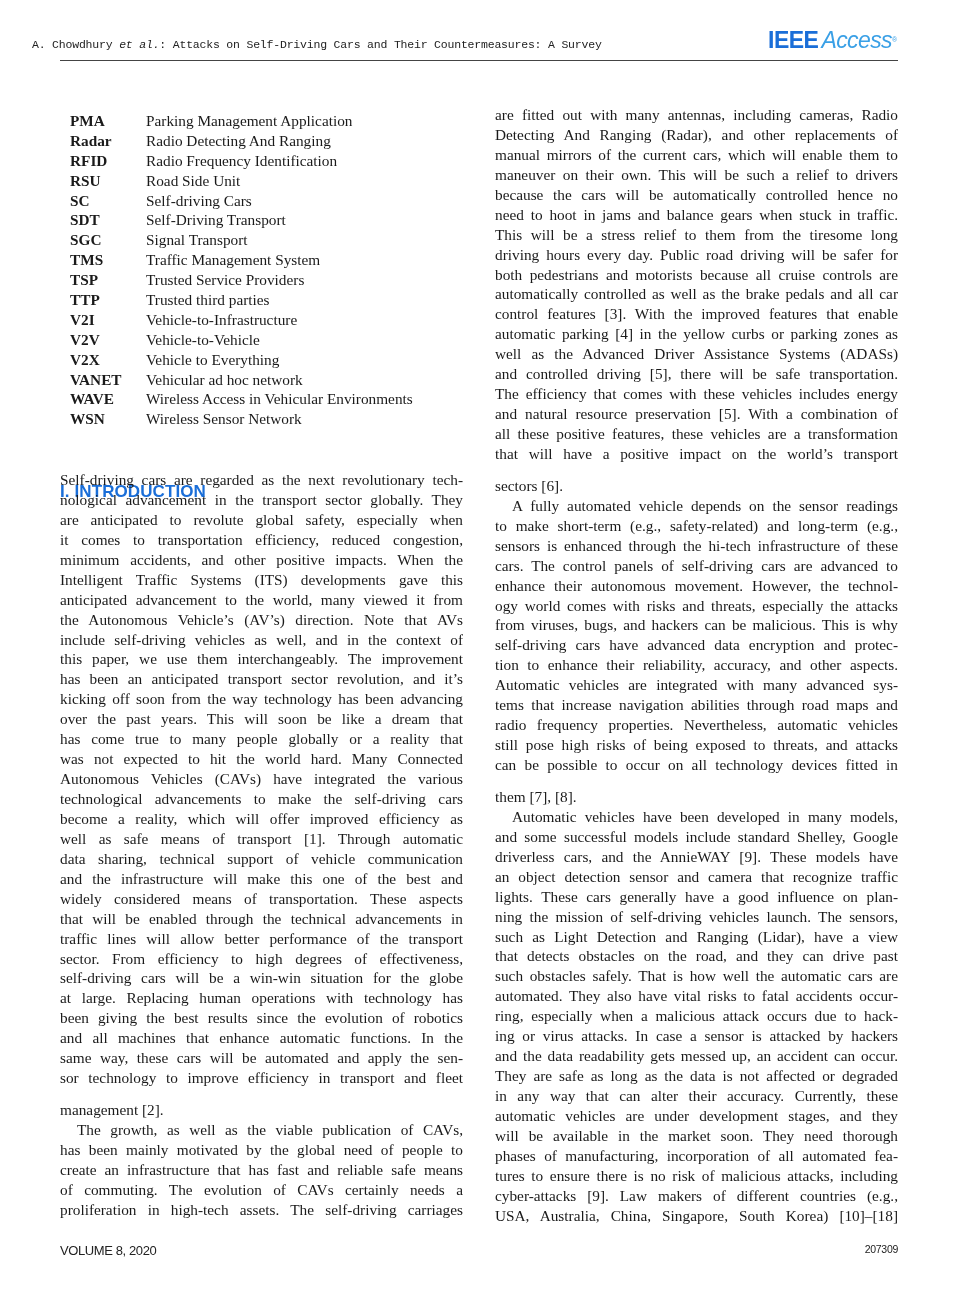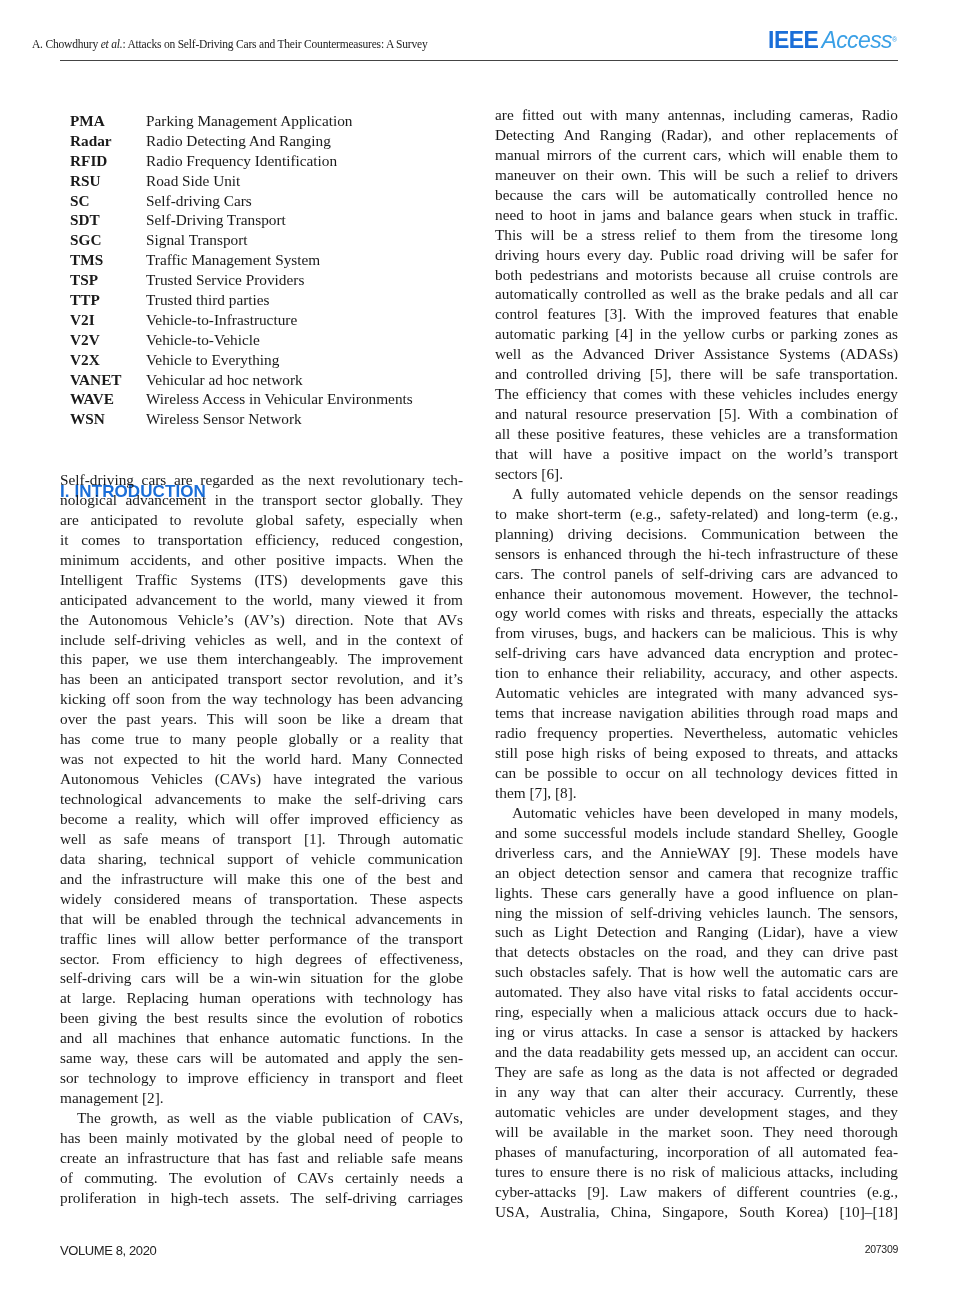--- a/index.html
+++ b/index.html
@@ -1,36 +1,36 @@
 <!DOCTYPE html>
 <html><head>
 <meta charset="utf-8">
 <style>
   html, body { margin: 0; padding: 0; background: #ffffff; }
   body { width: 960px; height: 1305px; position: relative; overflow: hidden; color: #1a1a1a; }
-  .header-running { position: absolute; left: 32px; top: 38px; font-family: Liberation Serif, serif; font-size: 11.5px; color: #222; letter-spacing: -0.2px; }
+  .header-running { position: absolute; left: 32px; top: 38px; font-family: Liberation Mono, monospace; font-size: 11.5px; color: #222; letter-spacing: -0.2px; }
   .header-running i { font-style: italic; }
   .logo { position: absolute; left: 768px; top: 28px; font-family: "Liberation Sans", sans-serif; font-size: 23px; line-height: 24px; white-space: nowrap; }
   .logo .ieee { color: #1a6ed8; font-weight: bold; letter-spacing: -0.5px; }
   .logo .access { color: #3aa0e6; font-weight: normal; font-style: italic; letter-spacing: -0.6px; margin-left: 3px; }
   .logo .tm { color: #3aa0e6; font-size: 7px; vertical-align: top; }
   .header-rule { position: absolute; left: 60px; top: 60px; width: 838px; height: 1px; background: #444; }
 
   .abbr-table { position: absolute; left: 70px; top: 111px; font-family: "Liberation Serif", serif; font-size: 15.3px; }
   .abbr-row { height: 19.9px; line-height: 19.9px; white-space: nowrap; }
   .abbr-key { display: inline-block; width: 76px; font-weight: bold; }
   .abbr-val { display: inline-block; }
 
   .section-heading { position: absolute; left: 60px; top: 482px; font-family: "Liberation Sans", sans-serif; font-weight: bold; font-size: 17px; color: #1a6ed8; letter-spacing: 0.1px; }
 
   .col { position: absolute; font-family: "Liberation Serif", serif; font-size: 15.3px; }
   .col.left { left: 60px; top: 470px; width: 403px; }
   .col.right { left: 495px; top: 105px; width: 403px; }
   .line { height: 19.95px; line-height: 19.95px; text-align: justify; text-align-last: justify; white-space: nowrap; overflow: hidden; }
-  .line.last { text-align-last: left; }
+  .line.last { text-align-last: left; margin-top: 12px; }
   .line.indent { padding-left: 17px; }
 
   .footer-left { position: absolute; left: 60px; top: 1243px; font-family: "Liberation Sans", sans-serif; font-size: 13px; color: #222; letter-spacing: -0.4px; }
   .footer-right { position: absolute; right: 62px; top: 1243px; font-family: "Liberation Sans", sans-serif; font-size: 10.5px; color: #222; letter-spacing: -0.3px; }
 </style>
 </head>
 <body>
 
 <div class="header-running"><span>A. Chowdhury </span><i>et al.</i><span>: Attacks on Self-Driving Cars and Their Countermeasures: A Survey</span></div>
 
@@ -113,21 +113,20 @@
     <div class="line">automatic parking [4] in the yellow curbs or parking zones as</div>
     <div class="line">well as the Advanced Driver Assistance Systems (ADASs)</div>
     <div class="line">and controlled driving [5], there will be safe transportation.</div>
     <div class="line">The efficiency that comes with these vehicles includes energy</div>
     <div class="line">and natural resource preservation [5]. With a combination of</div>
     <div class="line">all these positive features, these vehicles are a transformation</div>
     <div class="line">that will have a positive impact on the world’s transport</div>
     <div class="line last">sectors [6].</div>
     <div class="line indent">A fully automated vehicle depends on the sensor readings</div>
     <div class="line">to make short-term (e.g., safety-related) and long-term (e.g.,</div>
-    <div class="line">planning) driving decisions. Communication between the</div>
     <div class="line">sensors is enhanced through the hi-tech infrastructure of these</div>
     <div class="line">cars. The control panels of self-driving cars are advanced to</div>
     <div class="line">enhance their autonomous movement. However, the technol-</div>
     <div class="line">ogy world comes with risks and threats, especially the attacks</div>
     <div class="line">from viruses, bugs, and hackers can be malicious. This is why</div>
     <div class="line">self-driving cars have advanced data encryption and protec-</div>
     <div class="line">tion to enhance their reliability, accuracy, and other aspects.</div>
     <div class="line">Automatic vehicles are integrated with many advanced sys-</div>
     <div class="line">tems that increase navigation abilities through road maps and</div>
     <div class="line">radio frequency properties. Nevertheless, automatic vehicles</div>

